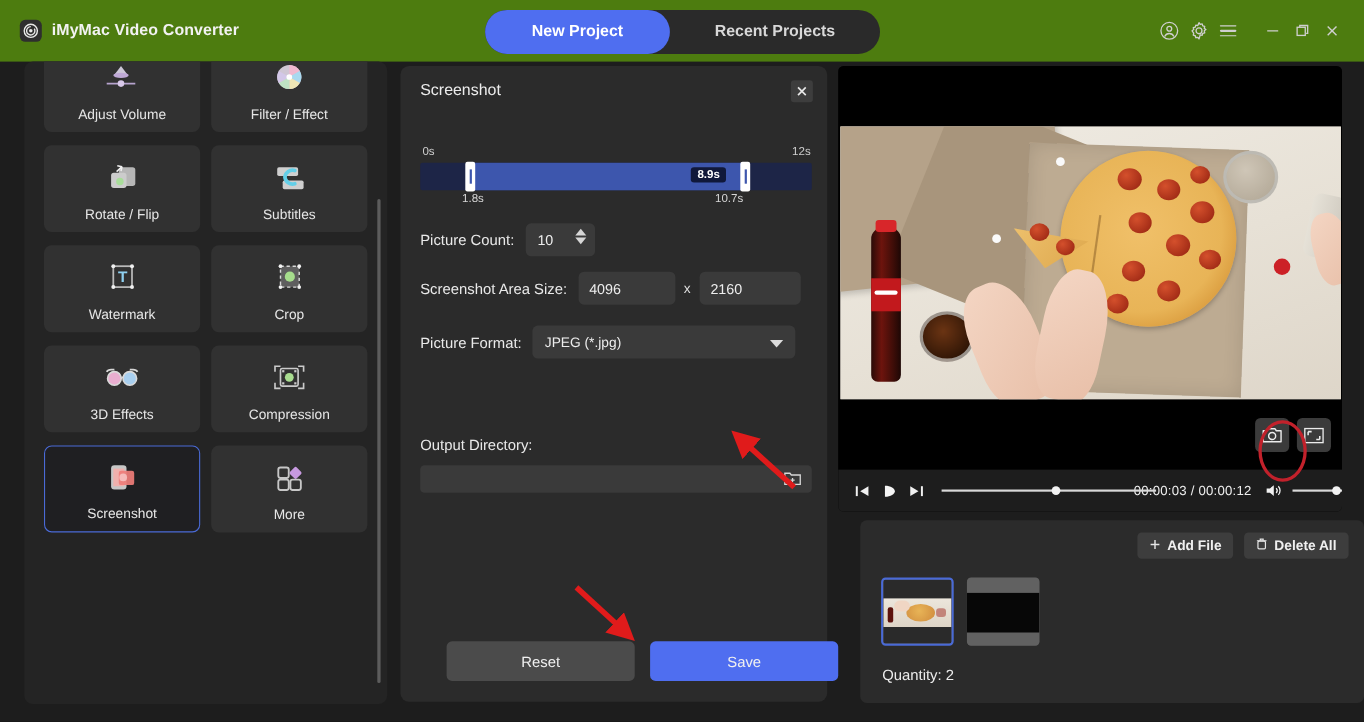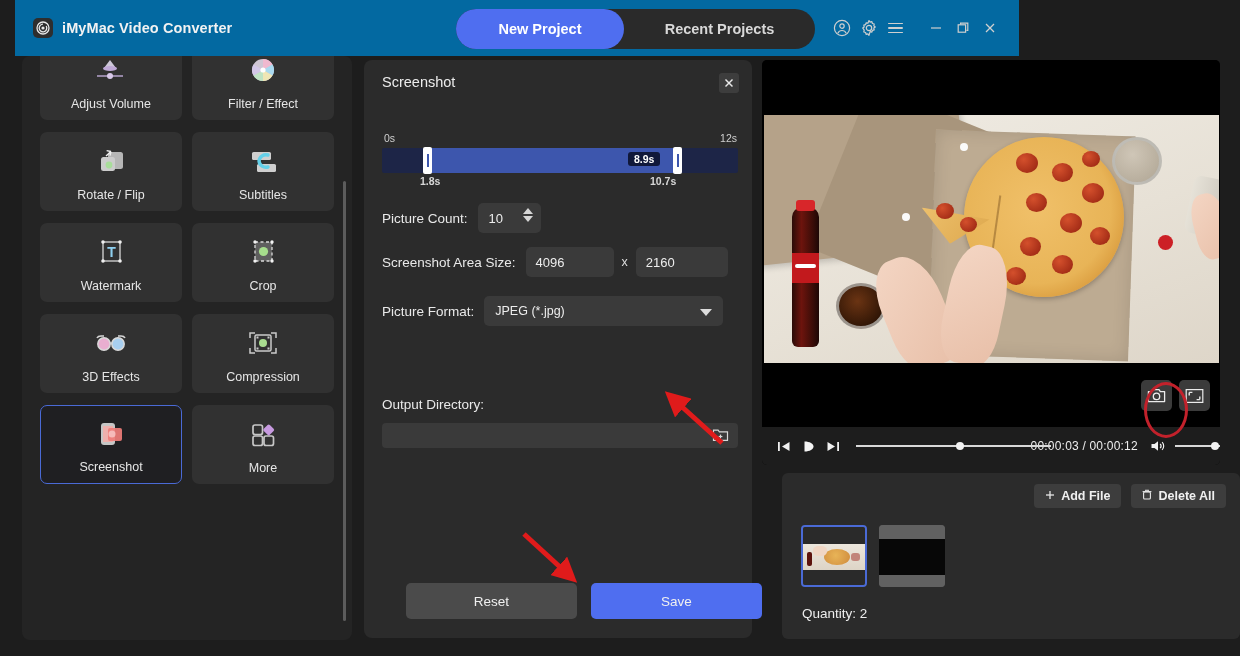--- a/index.html
+++ b/index.html
@@ -11,23 +11,23 @@
   }
   .app {
     position: relative;
     width: 1240px; height: 656px;
     background: #1d1d1d;
   }
 
   
   .titlebar {
     position: absolute; left: 0; top: 0;
-    width: 1004px; height: 56px;
-    background: #0369a1;
-    display: flex; align-items: center; margin-left: 15px;
+    width: 1240px; height: 56px;
+    background: #4d7c0f;
+    display: flex; align-items: center;
   }
   .brand { display: flex; align-items: center; gap: 9px; margin-left: 18px; }
   .brand-logo {
     width: 20px; height: 20px; border-radius: 5px;
     background: #2e2e2e;
     display: flex; align-items: center; justify-content: center;
   }
   .brand-logo svg { display: block; }
   .brand-name {
     color: #f2f2f2; font-size: 14.5px; font-weight: bold;
@@ -135,21 +135,21 @@
   }
   .tl-handle i { width: 2px; height: 13px; background: #3d56ad; display:block; }
   .tl-handle.a { left: 41px; }
   .tl-handle.b { left: 291px; }
   .tl-bubble {
     position: absolute; left: 246px; top: 4px;
     background: #10183a; border-radius: 3px;
     padding: 1px 6px; color: #ffffff; font-size: 10.5px; font-weight: bold;
   }
   .tl-sub { position: relative; height: 14px; margin-top: 2px; }
-  .tl-sub span { position: absolute; color: #d7d7d7; font-size: 10.5px; font-weight: bold; }
+  .tl-sub span { position: absolute; color: #d7d7d7; font-size: 10.5px; font-weight: normal; }
   .tl-sub .l { left: 38px; }
   .tl-sub .r { left: 268px; }
 
   .frow {
     position: absolute; left: 18px;
     display: flex; align-items: center;
   }
   .flabel { color: #e9e9e9; font-size: 13.5px; }
   .fbox {
     background: #3a3a3a; border-radius: 5px; border: none;

